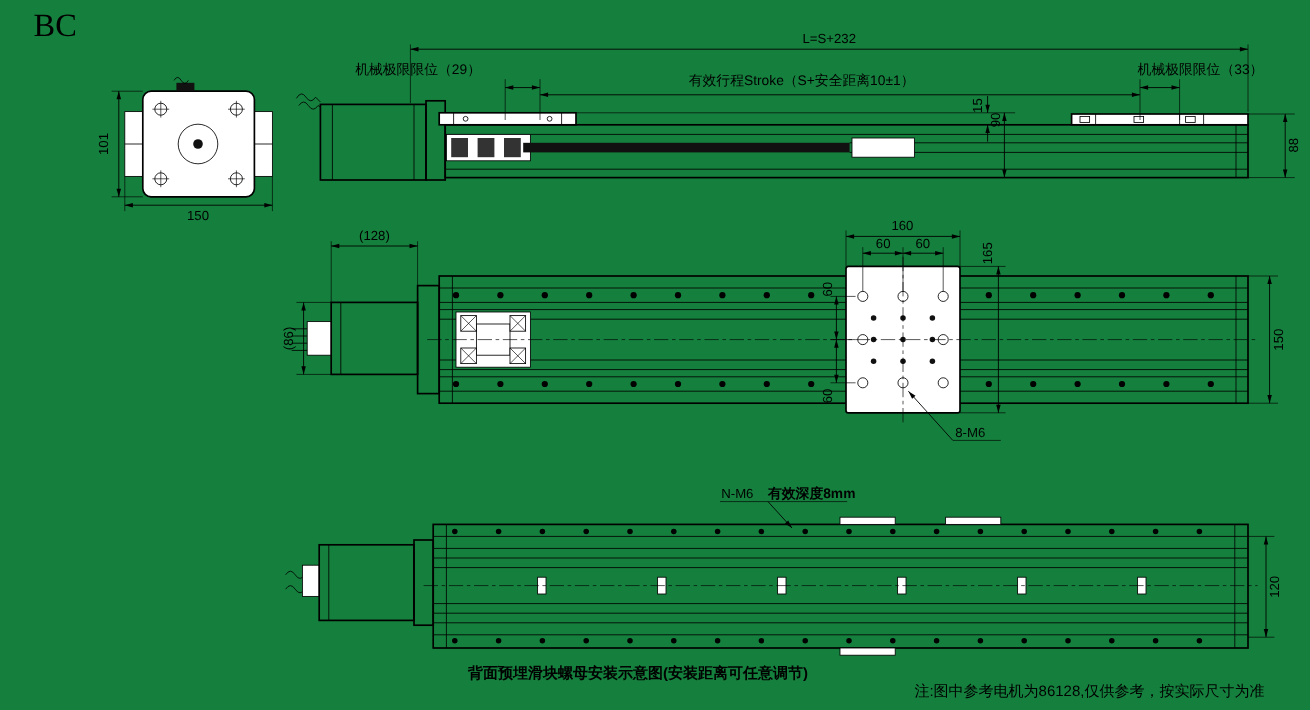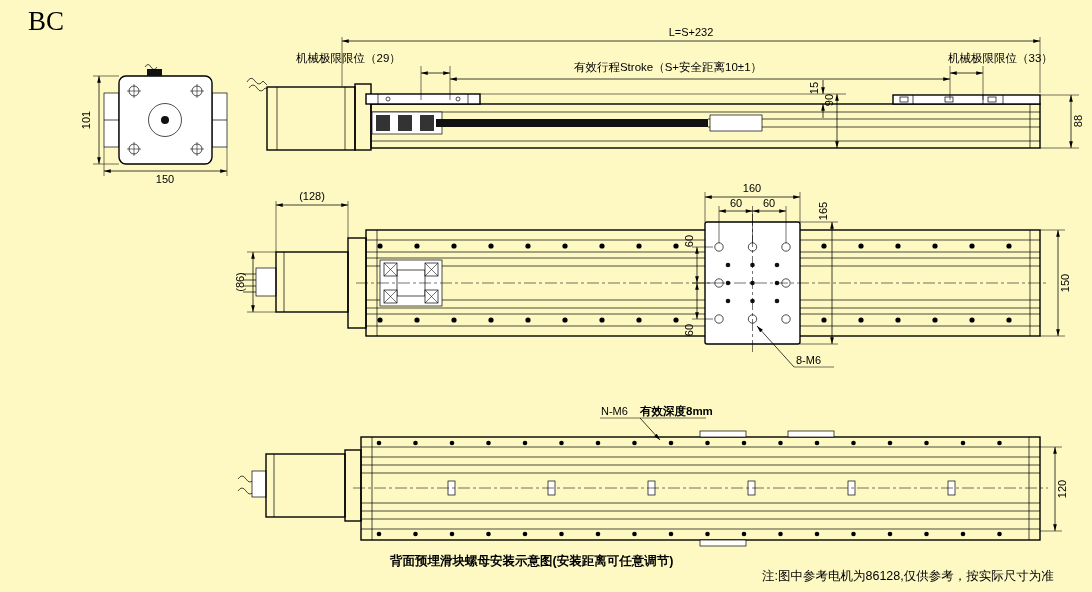--- a/index.html
+++ b/index.html
@@ -1,16 +1,16 @@
 <!DOCTYPE html>
 <html><head>
 <meta charset="utf-8">
 <style>
   html,body{margin:0;padding:0;background:#fff;}
-  .stage{position:relative;width:1092px;height:592px;background:#fef9c3;overflow:hidden;
+  .stage{position:relative;width:1092px;height:592px;background:#15803d;overflow:hidden;
          font-family:"Liberation Sans","DejaVu Sans",sans-serif;}
   svg{display:block;}
   
   .ln  {stroke:#000;stroke-width:0.7;fill:none;}
   .lnT {stroke:#000;stroke-width:1.4;fill:none;}
   .lnW {stroke:#000;stroke-width:0.7;fill:#fff;}
   .lnTW{stroke:#000;stroke-width:1.4;fill:#fff;}
   .ext {stroke:#000;stroke-width:0.55;fill:none;}
   .dim {stroke:#000;stroke-width:0.75;fill:none;marker-start:url(#ar);marker-end:url(#ar);}
   .dimE{stroke:#000;stroke-width:0.75;fill:none;marker-end:url(#ar);}

